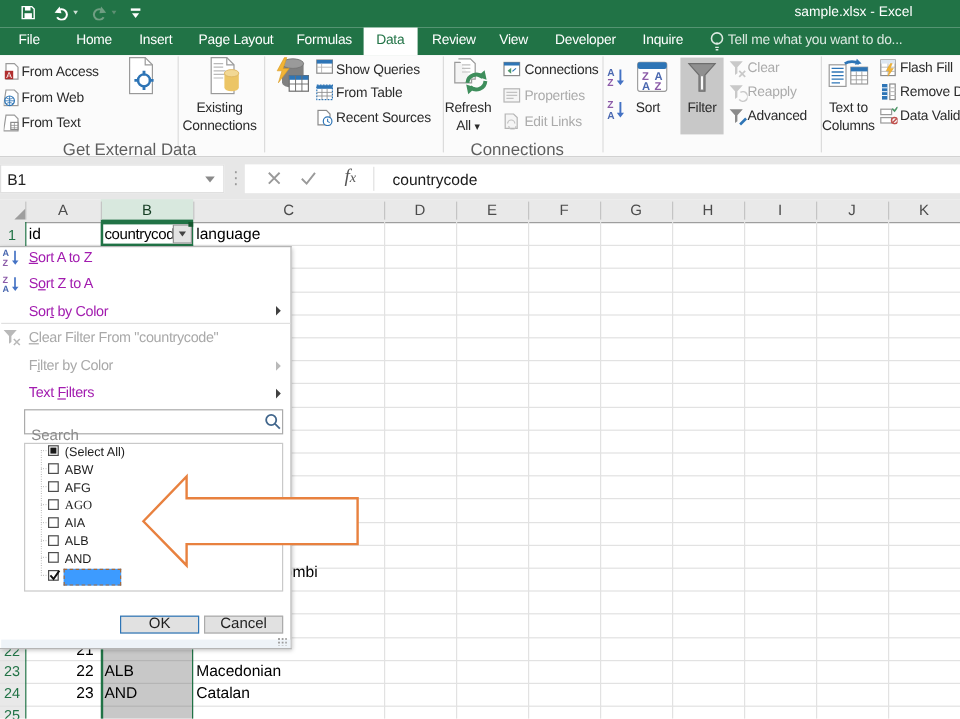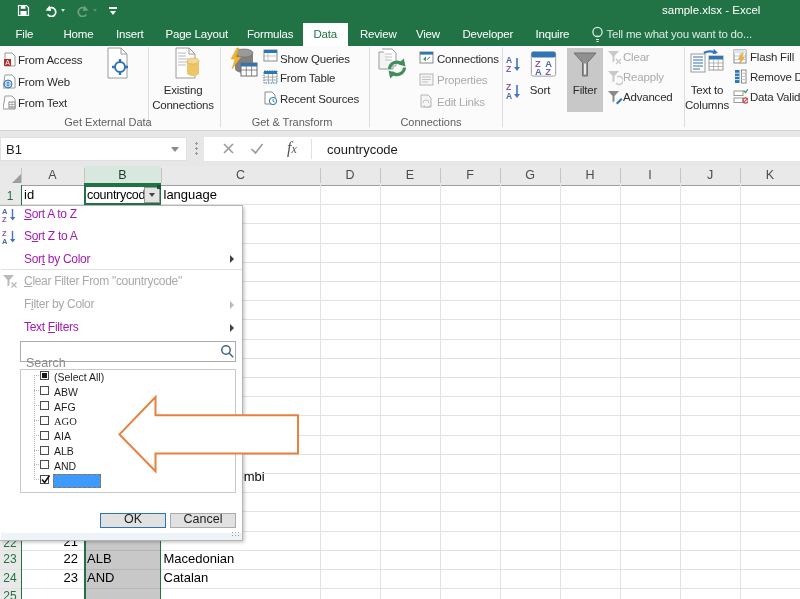--- a/index.html
+++ b/index.html
@@ -2,21 +2,21 @@
 <html><head>
 <meta charset="utf-8">
 <style>
   html,body{margin:0;padding:0;width:800px;height:599px;overflow:hidden;
     font-family:"Liberation Sans",sans-serif;background:#fff;}
   .ab{position:absolute;}
   #stage{position:relative;width:800px;height:599px;overflow:hidden;}
   .vline{position:absolute;width:1px;background:#e2e2e2;}
   .hline{position:absolute;height:1px;background:#e2e2e2;}
   .tab{position:absolute;top:28px;color:#fff;font-size:11.5px;letter-spacing:-0.2px;}
-  .glabel{position:absolute;top:116px;font-size:11px;color:#5e5e5e;width:160px;text-align:center;}
+  .glabel{position:absolute;top:116px;font-size:14px;color:#5e5e5e;width:160px;text-align:center;}
   .rsep{position:absolute;top:47px;height:80px;width:1px;background:#dcdcdc;}
   .slab{position:absolute;font-size:11.5px;letter-spacing:-0.2px;color:#2b2b2b;white-space:nowrap;}
   .slabg{position:absolute;font-size:11.5px;letter-spacing:-0.2px;color:#ababab;white-space:nowrap;}
   .biglab{position:absolute;font-size:11.5px;letter-spacing:-0.2px;color:#2b2b2b;text-align:center;line-height:14.5px;white-space:nowrap;}
   .colh{position:absolute;top:166px;height:19px;font-size:12.5px;color:#4c4c4c;text-align:center;line-height:19px;}
   .menuitem{position:absolute;font-size:12px;letter-spacing:-0.3px;color:#a21caf;white-space:nowrap;}
   .menugray{position:absolute;font-size:12px;letter-spacing:-0.3px;color:#a9a9a9;white-space:nowrap;}
   .cbox{position:absolute;width:7px;height:7px;border:1px solid #4d4d4d;background:#fff;}
   .citem{position:absolute;left:54px;font-size:10.5px;color:#1e1e1e;white-space:nowrap;}
   .celltx{position:absolute;font-size:13px;color:#000;white-space:nowrap;}
@@ -69,21 +69,20 @@
   </svg>
   <div class="tab" style="left:606.5px;color:#dce9e1;">Tell me what you want to do...</div>
 
   <div class="ab" style="left:0;top:46px;width:800px;height:84px;background:#fbfbfb;border-bottom:1px solid #d2d2d2;"></div>
   <div class="rsep" style="left:148px;"></div>
   <div class="rsep" style="left:220px;"></div>
   <div class="rsep" style="left:369px;"></div>
   <div class="rsep" style="left:502px;"></div>
   <div class="rsep" style="left:684px;"></div>
   <div class="glabel" style="left:28px;">Get External Data</div>
-  <div class="glabel" style="left:212px;">Get &amp; Transform</div>
   <div class="glabel" style="left:351px;">Connections</div>
 
   <svg class="ab" style="left:3px;top:52px;" width="14" height="15" viewBox="0 0 14 15">
     <path d="M2 1h7l3 3v10H2z" fill="#fff" stroke="#9a9a9a"></path>
     <rect x="1" y="7" width="7" height="7" fill="#b02e2e"></rect>
     <text x="4.5" y="13" font-size="7" fill="#fff" text-anchor="middle" font-family="Liberation Sans">A</text>
   </svg>
   <div class="slab" style="left:18px;top:54px;">From Access</div>
   <svg class="ab" style="left:3px;top:73.5px;" width="14" height="15" viewBox="0 0 14 15">
     <path d="M2 1h7l3 3v10h-12z" fill="#fff" stroke="#9a9a9a"></path>
@@ -143,20 +142,21 @@
 
   <svg class="ab" style="left:376px;top:47px;" width="32" height="33" viewBox="0 0 32 33">
     <path d="M3 5h10l4 4v13H3z" fill="#f4f4f4" stroke="#9a9a9a"></path>
     <path d="M6 2h10l4 4v13H17" fill="#fff" stroke="#9a9a9a"></path>
     <path d="M9 7h7M9 10h7M9 13h7" stroke="#c0c0c0"></path>
     <path d="M13.5 22 a7.5 7.5 0 0 1 12.8-4.6" fill="none" stroke="#3e8e5c" stroke-width="3.2"></path>
     <path d="M28.5 20.5 a7.5 7.5 0 0 1 -12.8 4.8" fill="none" stroke="#3e8e5c" stroke-width="3.2"></path>
     <polygon points="27.8,11.5 29.5,19.5 21.8,17" fill="#3e8e5c"></polygon>
     <polygon points="14.2,31.5 12.5,23.5 20.2,26" fill="#3e8e5c"></polygon>
   </svg>
+  <div class="biglab" style="left:350px;top:83px;width:80px;">Refresh<br>All <span style="font-size:9px;">▾</span></div>
   <svg class="ab" style="left:419px;top:51px;" width="15" height="14" viewBox="0 0 15 14">
     <rect x="1" y="1" width="13" height="11" fill="#fff" stroke="#8a8a8a"></rect>
     <rect x="1" y="1" width="13" height="2.6" fill="#2e75b6"></rect>
     <path d="M4 8l3-2.5v5z" fill="#4e9668"></path>
     <path d="M11 6l-3 2.5" stroke="#2e75b6"></path>
   </svg>
   <div class="slab" style="left:437px;top:52.5px;">Connections</div>
   <svg class="ab" style="left:419px;top:72.5px;" width="15" height="14" viewBox="0 0 15 14">
     <rect x="1" y="1" width="13" height="11" fill="#f5f5f5" stroke="#b5b5b5"></rect>
     <path d="M3 4h9M3 6.5h9M3 9h6" stroke="#c2c2c2"></path>

